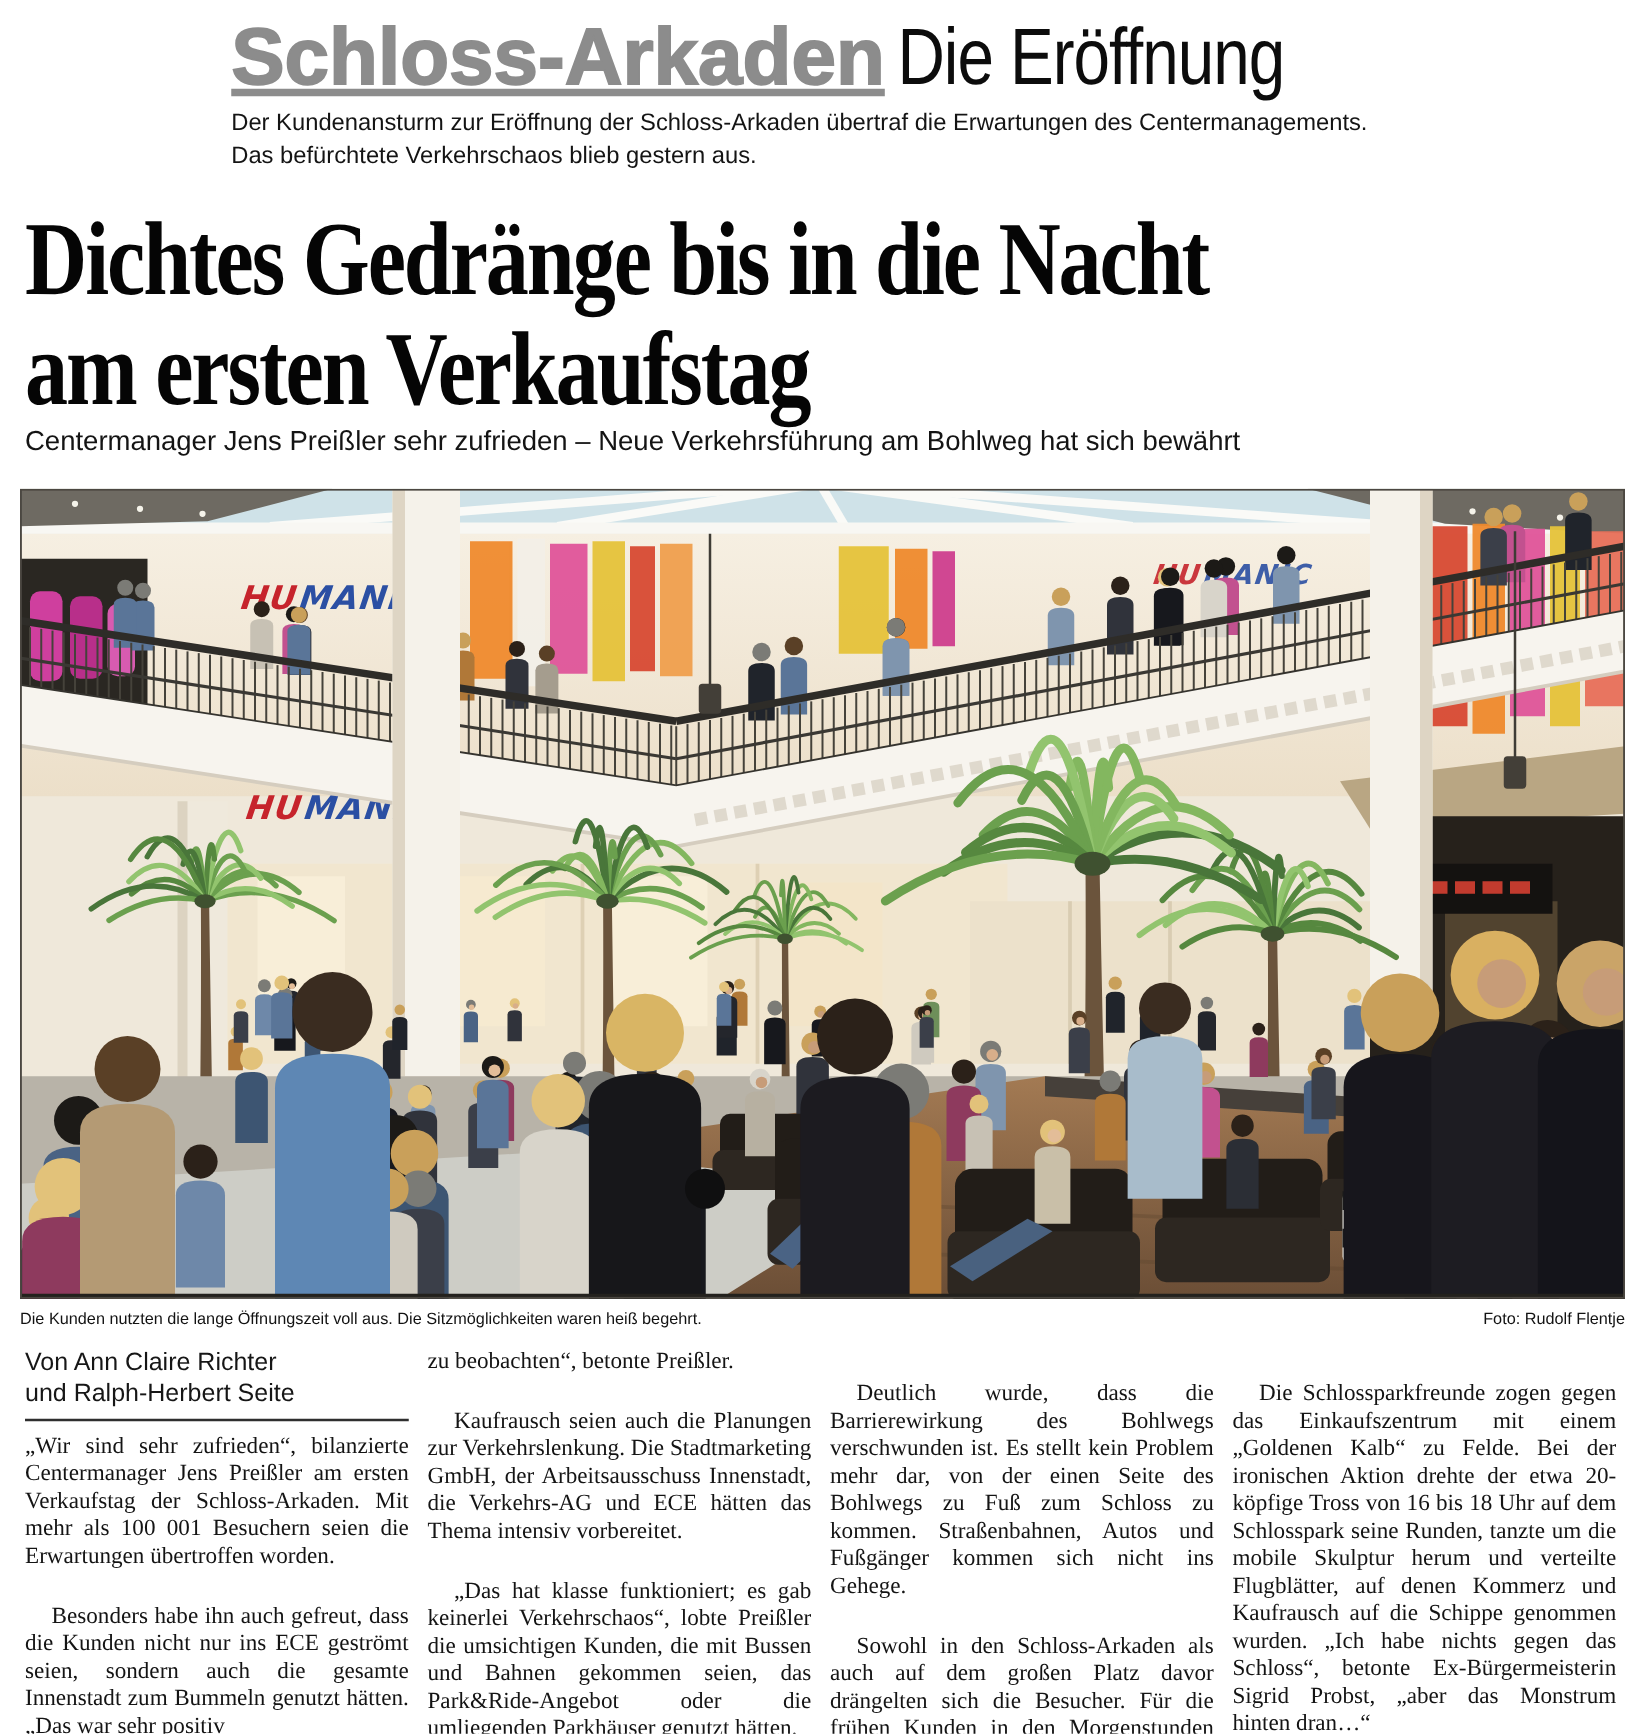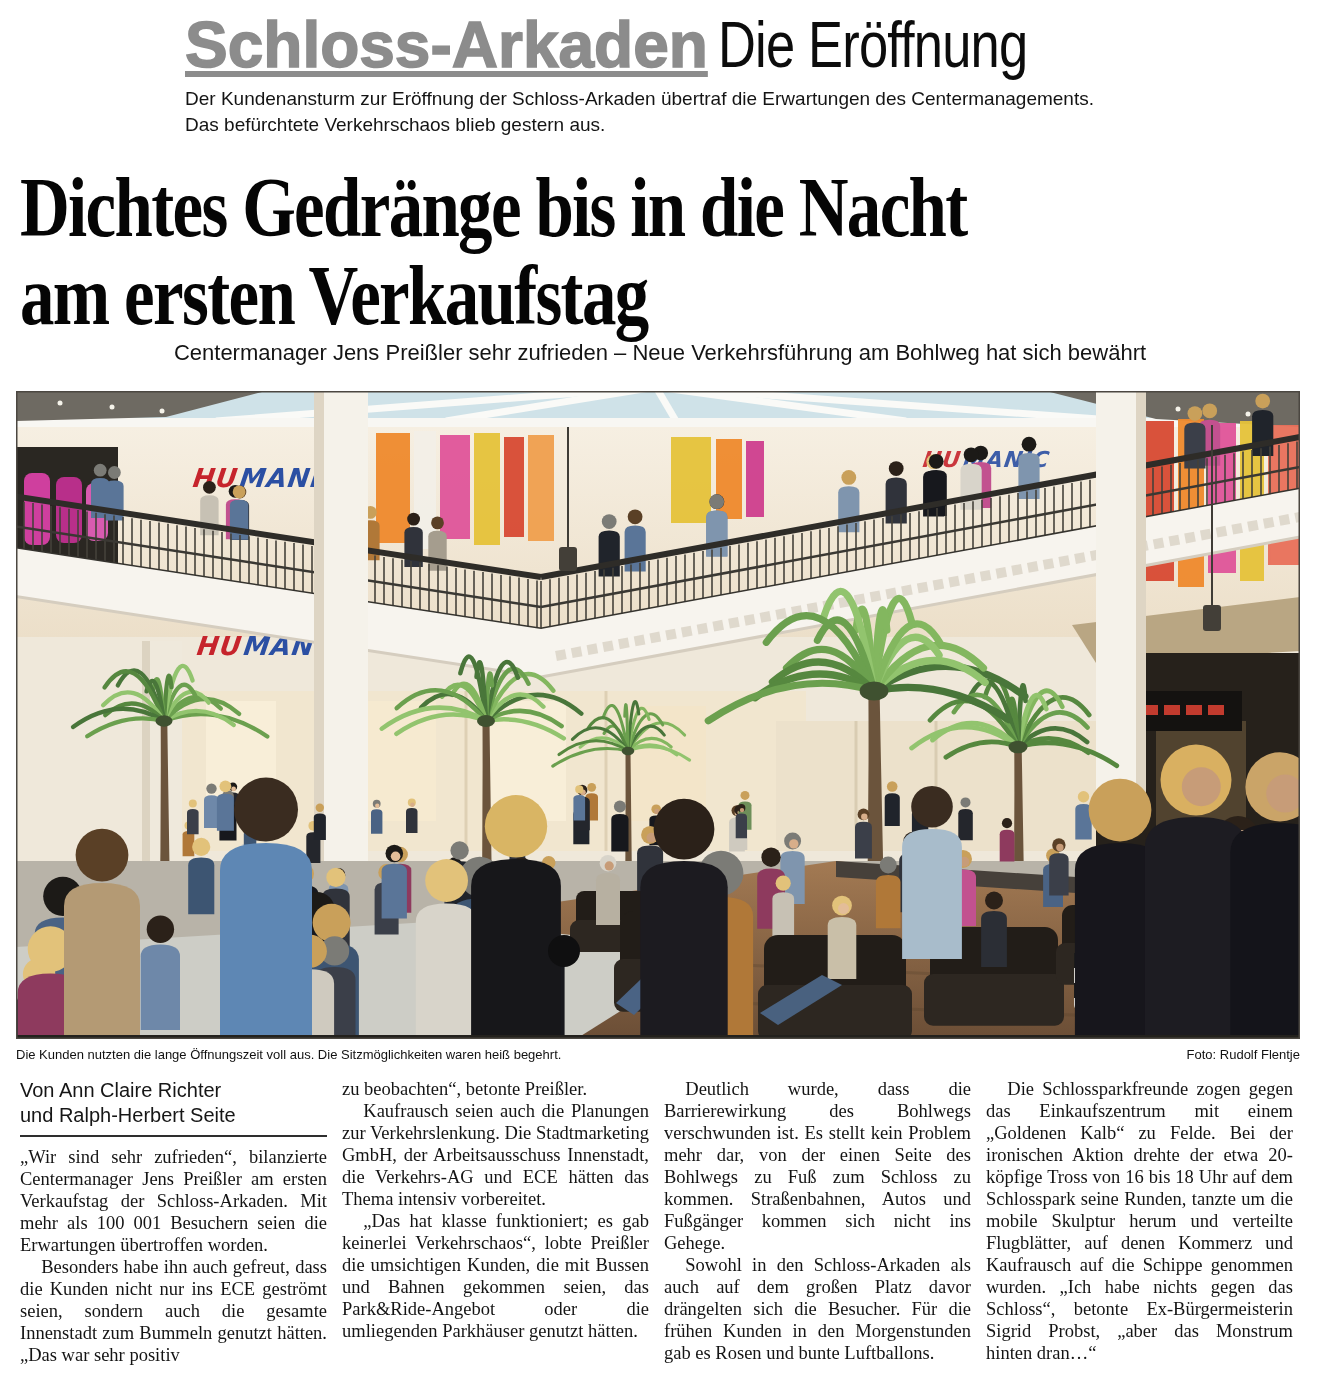--- a/index.html
+++ b/index.html
@@ -10,36 +10,36 @@
   .kicker{left:185px;top:8px;white-space:nowrap;}
   .kicker-main{font-family:"Liberation Sans",sans-serif;font-weight:700;font-size:64px;
     color:#8c8c8c;-webkit-text-stroke:1.5px #8c8c8c;letter-spacing:0;text-decoration:underline;}
   .kicker-sub{display:inline-block;font-weight:400;font-size:64px;color:#0c0c0c;
     transform:scaleX(0.82);transform-origin:0 60%;margin-left:10px;letter-spacing:-1px;}
   .standfirst{left:185px;top:86px;width:980px;font-size:19px;line-height:26px;color:#141414;}
   
   .headline{left:20px;top:164px;}
   .h-line{font-family:"Liberation Serif",serif;font-weight:700;font-size:84px;line-height:88px;
     letter-spacing:-2px;color:#050505;transform:scaleX(0.82);transform-origin:0 0;white-space:nowrap;}
-  .deck{left:20px;top:340px;width:1280px;font-size:22px;line-height:26px;color:#141414;text-align:center;}
+  .deck{left:20px;top:340px;width:1280px;font-size:22px;line-height:26px;color:#141414;}
   
   .photo-wrap{left:16px;top:391px;width:1284px;height:648px;}
   .photo-wrap svg{display:block;}
   .sign{font-family:"DejaVu Sans",sans-serif;font-style:italic;font-weight:700;letter-spacing:1px;}
   
   .caption-row{left:16px;top:1044px;width:1284px;display:flex;justify-content:space-between;
     font-size:13px;line-height:22px;color:#121212;}
   
   .article{left:20px;top:1078px;width:1282px;display:flex;gap:15px;}
   .col{width:307px;flex:0 0 307px;}
   .byline{font-size:20px;line-height:25px;color:#161616;}
   .byline-rule{border-top:2px solid #2e2e2e;margin:7px 0 9px 0;}
   .body-p{font-family:"Liberation Serif",serif;font-size:18.5px;line-height:22px;margin:0;
     text-align:justify;color:#141414;hyphens:auto;-webkit-hyphens:auto;}
-  .indent{text-indent:1.15em;}
+  .indent{text-indent:1.15em;margin-top:26px;}
 </style>
 </head>
 <body>
 
 <div class="abs kicker">
   <span class="kicker-main">Schloss-Arkaden</span><span class="kicker-sub">Die Eröffnung</span>
 </div>
 <div class="abs standfirst">
   <div>Der Kundenansturm zur Eröffnung der Schloss-Arkaden übertraf die Erwartungen des Centermanagements.</div>
   <div>Das befürchtete Verkehrschaos blieb gestern aus.</div>

